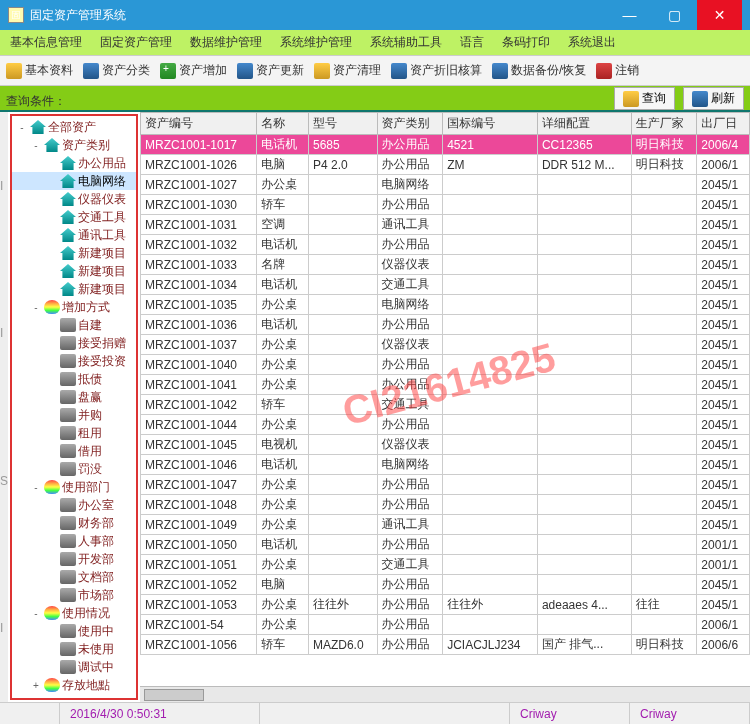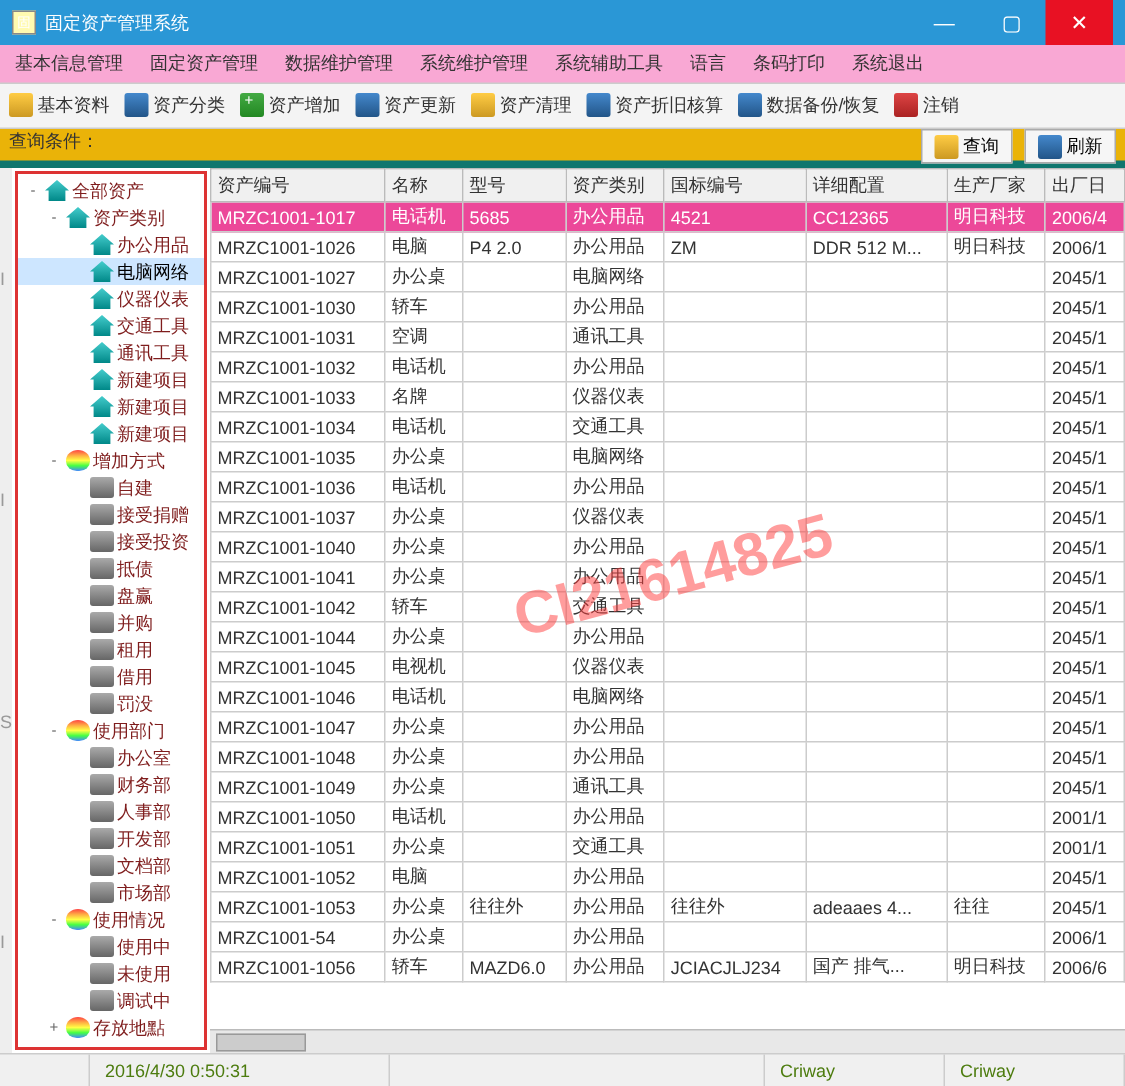--- a/index.html
+++ b/index.html
@@ -2,31 +2,31 @@
 <html><head>
 <meta charset="utf-8">
 <style>
 *{box-sizing:border-box;margin:0;padding:0;font-family:"Microsoft YaHei",SimSun,sans-serif;font-size:12px}
 body{background:#f0f0f0;width:750px;height:724px;overflow:hidden;display:flex;flex-direction:column}
 .titlebar{background:#2a97d6;color:#fff;height:30px;display:flex;align-items:center;padding:0 8px}
 .titlebar .icon{width:16px;height:16px;background:#fffab0;border:1px solid #888;margin-right:6px;display:flex;align-items:center;justify-content:center;font-size:9px}
 .titlebar .title{flex:1}
 .titlebar .ctrl{width:45px;height:30px;display:flex;align-items:center;justify-content:center;color:#fff;font-size:14px}
 .titlebar .close{background:#e81123}
-.menubar{background:#f9a8d4;border-bottom:1px solid #ccc;height:26px;display:flex;align-items:center;padding:0 10px;gap:18px}
+.menubar{background:#bef264;border-bottom:1px solid #ccc;height:26px;display:flex;align-items:center;padding:0 10px;gap:18px}
 .menubar span{color:#333;cursor:default}
 .toolbar{background:#f4f4f4;border-bottom:1px solid #ccc;height:30px;display:flex;align-items:center;padding:0 6px;gap:10px}
-.tbtn{display:flex;align-items:flex-start;gap:3px;color:#333;white-space:nowrap}
+.tbtn{display:flex;align-items:center;gap:3px;color:#333;white-space:nowrap}
 .ticon{width:16px;height:16px;display:inline-block}
 .ic-red{background:linear-gradient(#d44,#a22);border-radius:2px}
 .ic-grn{background:linear-gradient(#4a4,#282);border-radius:2px;position:relative}
 .ic-grn::after{content:"+";position:absolute;color:#fff;font-size:10px;left:3px;top:0}
 .ic-blu{background:linear-gradient(#48c,#258);border-radius:2px}
 .ic-yel{background:linear-gradient(#fc4,#c92);border-radius:2px}
-.searchbar{background:#eab308;border-bottom:5px solid #0f766e;height:26px;display:flex;align-items:flex-start;padding:0 6px;gap:8px}
+.searchbar{background:#84cc16;border-bottom:2px solid #0f766e;height:26px;display:flex;align-items:flex-end;padding:0 6px;gap:8px}
 .searchbar .lbl{color:#333}
 .searchbar .space{flex:1}
 .btn{background:#f6f6f6;border:1px solid #aaa;padding:2px 8px;display:flex;align-items:center;gap:3px}
 .main{flex:1;display:flex;overflow:hidden;background:#fff}
 .tree{width:128px;border:2px solid #d33;margin:2px;overflow:auto;background:#fff;padding:2px 0}
 .tn{display:flex;align-items:center;white-space:nowrap;height:18px;padding-left:4px}
 .tn .exp{width:12px;text-align:center;color:#666;font-size:10px}
 .tn .ic{width:16px;height:14px;margin:0 2px}
 .house{background:linear-gradient(#4cc,#088);clip-path:polygon(50% 0,100% 50%,85% 50%,85% 100%,15% 100%,15% 50%,0 50%)}
 .apple{background:linear-gradient(#f44 0,#fa4 25%,#ff4 50%,#4f4 75%,#48f 100%);border-radius:50% 50% 45% 45%}
@@ -35,21 +35,21 @@
 .tn.sel .txt{color:#000}
 .txt{color:#7f1d1d}
 .d1{padding-left:4px}.d2{padding-left:18px}.d3{padding-left:34px}
 .grid{flex:1;overflow:auto;position:relative}
 .tbl{border-collapse:collapse;width:100%;font-size:12px}
 .tbl th{background:#f0f0f0;border:1px solid #bbb;padding:2px 4px;text-align:left;font-weight:normal;color:#333;position:sticky;top:0;white-space:nowrap}
 .tbl td{border:1px solid #ccc;padding:1px 4px;color:#333;white-space:nowrap;height:18px}
 .tbl tr.hl td{background:#ec4899;color:#fff}
 .wm{position:absolute;color:rgba(255,60,60,.5);font-size:40px;font-weight:bold;transform:rotate(-15deg);left:200px;top:250px;pointer-events:none;z-index:5}
 .status{background:#f0f0f0;border-top:1px solid #ccc;height:22px;display:flex;align-items:center}
-.status .cell{border-right:1px solid #ccc;padding:0 10px;height:100%;display:flex;align-items:center;color:#4d7c0f}
+.status .cell{border-right:1px solid #ccc;padding:0 10px;height:100%;display:flex;align-items:center;color:#a21caf}
 .status .wide{flex:1}
 .left-strip{width:8px;background:#eee;display:flex;flex-direction:column;justify-content:space-around;font-size:8px;color:#999}
 .hscroll{height:16px;background:#e8e8e8;border-top:1px solid #bbb;display:flex;align-items:center}
 .hscroll .thumb{height:12px;width:60px;background:#ccc;border:1px solid #999;margin-left:4px}
 .grid-wrap{flex:1;display:flex;flex-direction:column;overflow:hidden}
 </style>
 </head>
 <body>
 
 <div class="titlebar">

